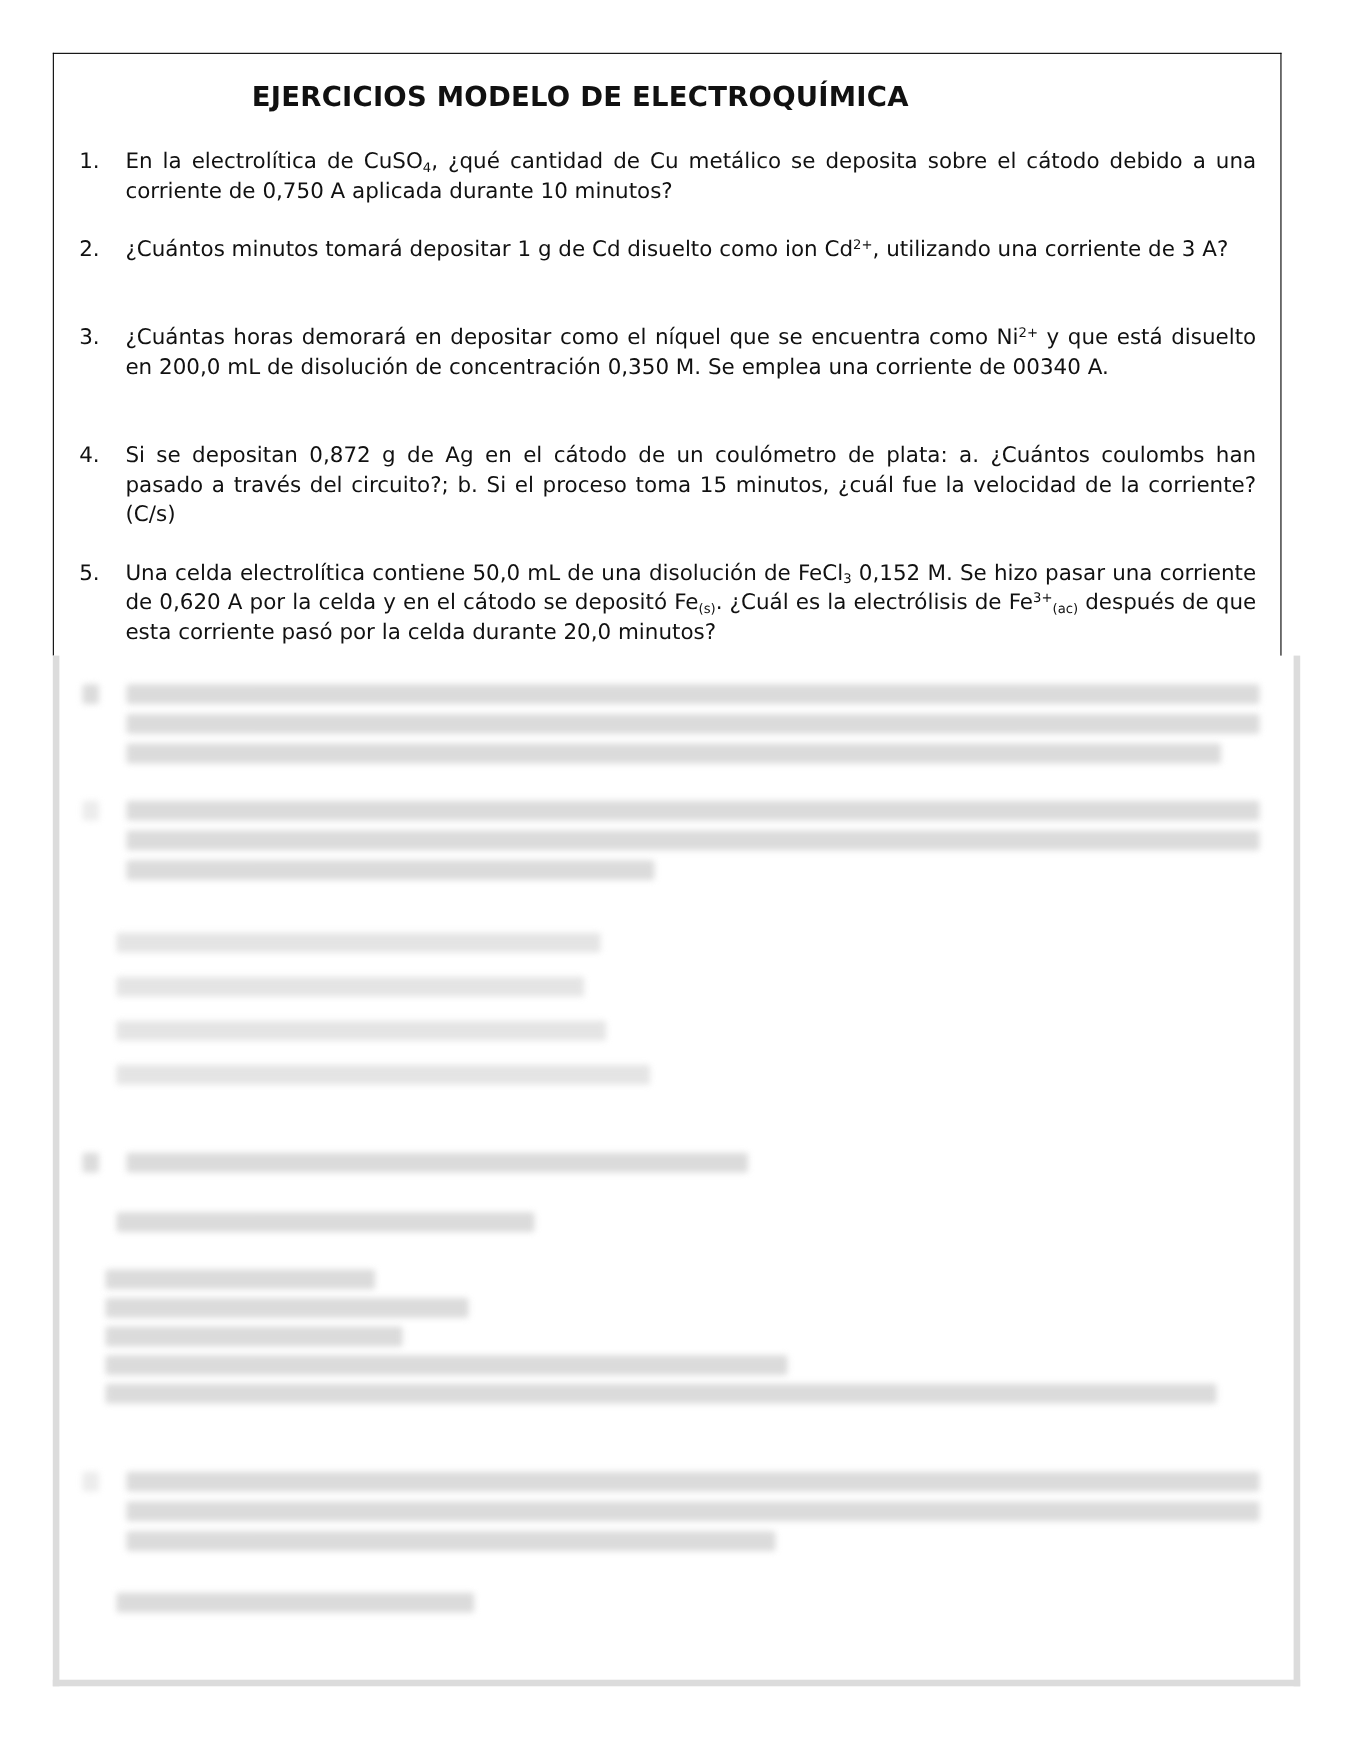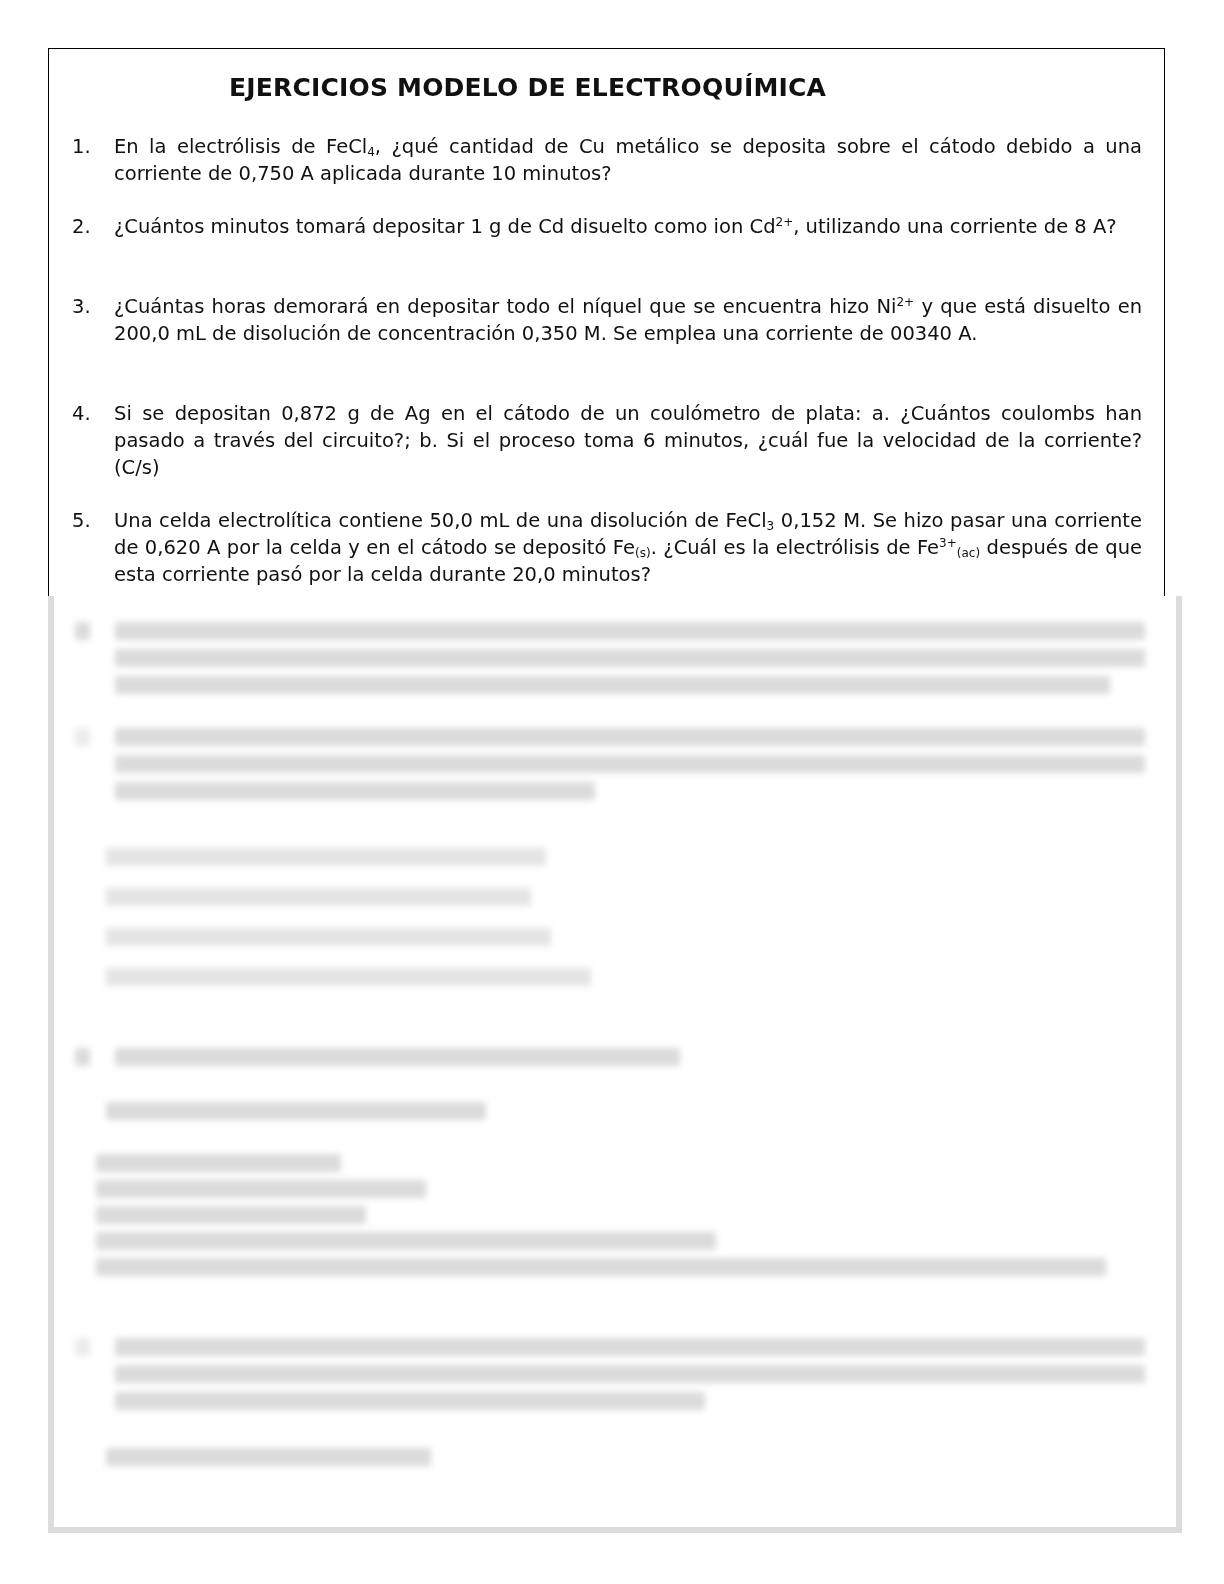--- a/index.html
+++ b/index.html
@@ -25,36 +25,36 @@
 </head>
 <body>
 
 <div class="frame-top"></div>
 <div class="frame-bottom"></div>
 
 <div class="title">EJERCICIOS MODELO DE ELECTROQUÍMICA</div>
 
 <div class="q" style="top:133px;">
   <span class="num">1.</span>
-  <div class="txt"><span>En la electrólisis de FeCl</span><sub>4</sub><span>, ¿qué cantidad de Cu metálico se deposita sobre el cátodo debido a una corriente de 0,750 A aplicada durante 10 minutos?</span></div>
+  <div class="txt"><span>En la electrolítica de CuSO</span><sub>4</sub><span>, ¿qué cantidad de Cu metálico se deposita sobre el cátodo debido a una corriente de 0,750 A aplicada durante 10 minutos?</span></div>
 </div>
 
 <div class="q" style="top:213px;">
   <span class="num">2.</span>
-  <div class="txt"><span>¿Cuántos minutos tomará depositar 1 g de Cd disuelto como ion Cd</span><sup>2+</sup><span>, utilizando una corriente de 8 A?</span></div>
+  <div class="txt"><span>¿Cuántos minutos tomará depositar 1 g de Cd disuelto como ion Cd</span><sup>2+</sup><span>, utilizando una corriente de 3 A?</span></div>
 </div>
 
 <div class="q" style="top:293px;">
   <span class="num">3.</span>
-  <div class="txt"><span>¿Cuántas horas demorará en depositar todo el níquel que se encuentra hizo Ni</span><sup>2+</sup><span> y que está disuelto en 200,0 mL de disolución de concentración 0,350 M. Se emplea una corriente de 00340 A.</span></div>
+  <div class="txt"><span>¿Cuántas horas demorará en depositar como el níquel que se encuentra como Ni</span><sup>2+</sup><span> y que está disuelto en 200,0 mL de disolución de concentración 0,350 M. Se emplea una corriente de 00340 A.</span></div>
 </div>
 
 <div class="q" style="top:400px;">
   <span class="num">4.</span>
-  <div class="txt">Si se depositan 0,872 g de Ag en el cátodo de un coulómetro de plata: a. ¿Cuántos coulombs han pasado a través del circuito?; b. Si el proceso toma 6 minutos, ¿cuál fue la velocidad de la corriente? (C/s)</div>
+  <div class="txt">Si se depositan 0,872 g de Ag en el cátodo de un coulómetro de plata: a. ¿Cuántos coulombs han pasado a través del circuito?; b. Si el proceso toma 15 minutos, ¿cuál fue la velocidad de la corriente? (C/s)</div>
 </div>
 
 <div class="q" style="top:507px;">
   <span class="num">5.</span>
   <div class="txt"><span>Una celda electrolítica contiene 50,0 mL de una disolución de FeCl</span><sub>3</sub><span> 0,152 M. Se hizo pasar una corriente de 0,620 A por la celda y en el cátodo se depositó Fe</span><sub>(s)</sub><span>. ¿Cuál es la electrólisis de Fe</span><sup>3+</sup><sub>(ac)</sub><span> después de que esta corriente pasó por la celda durante 20,0 minutos?</span></div>
 </div>
 
 <div class="blur-wrap">
 
   <div class="bl" style="left:75px; top:26px; width:15px;"></div>

